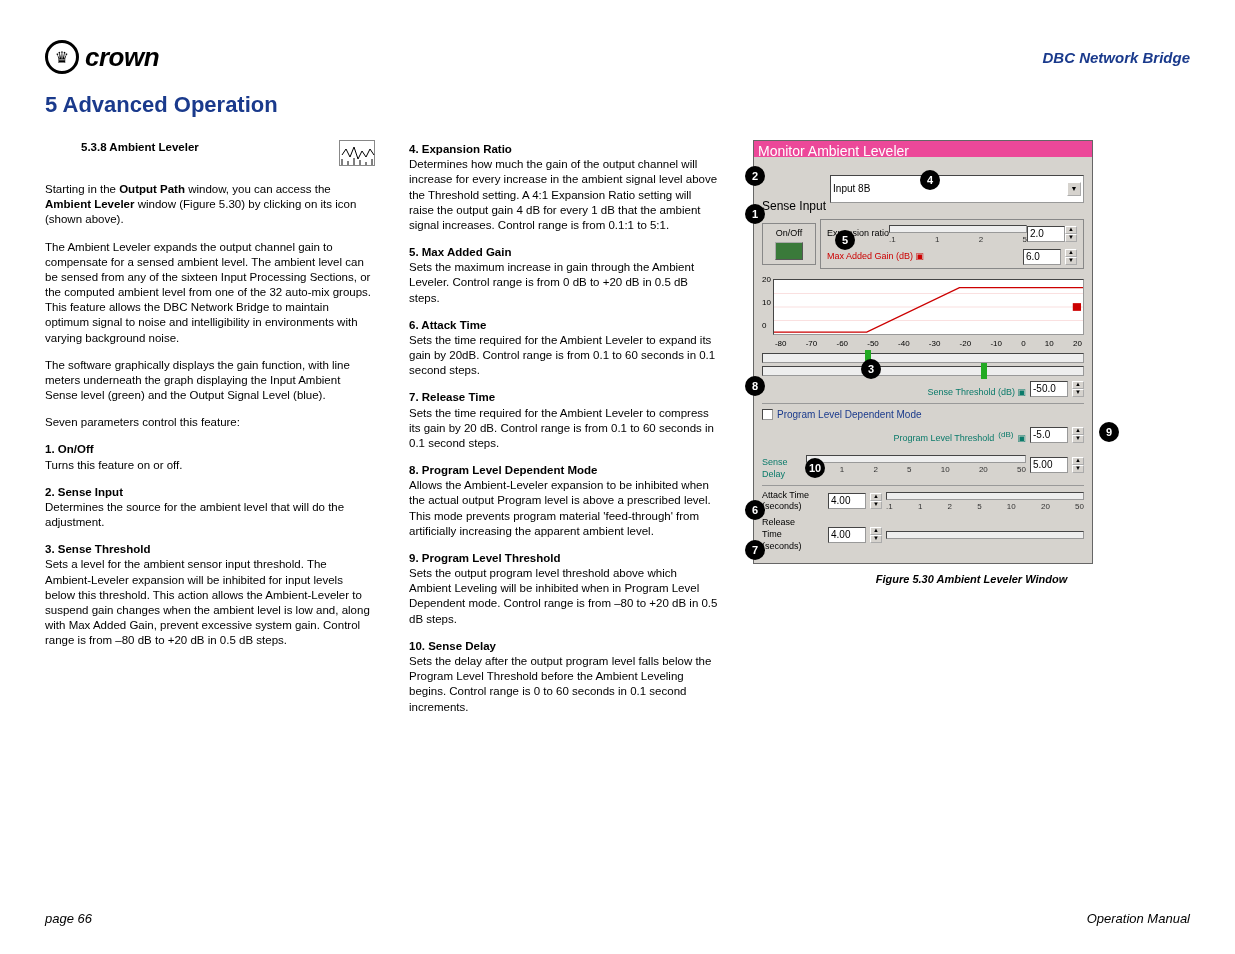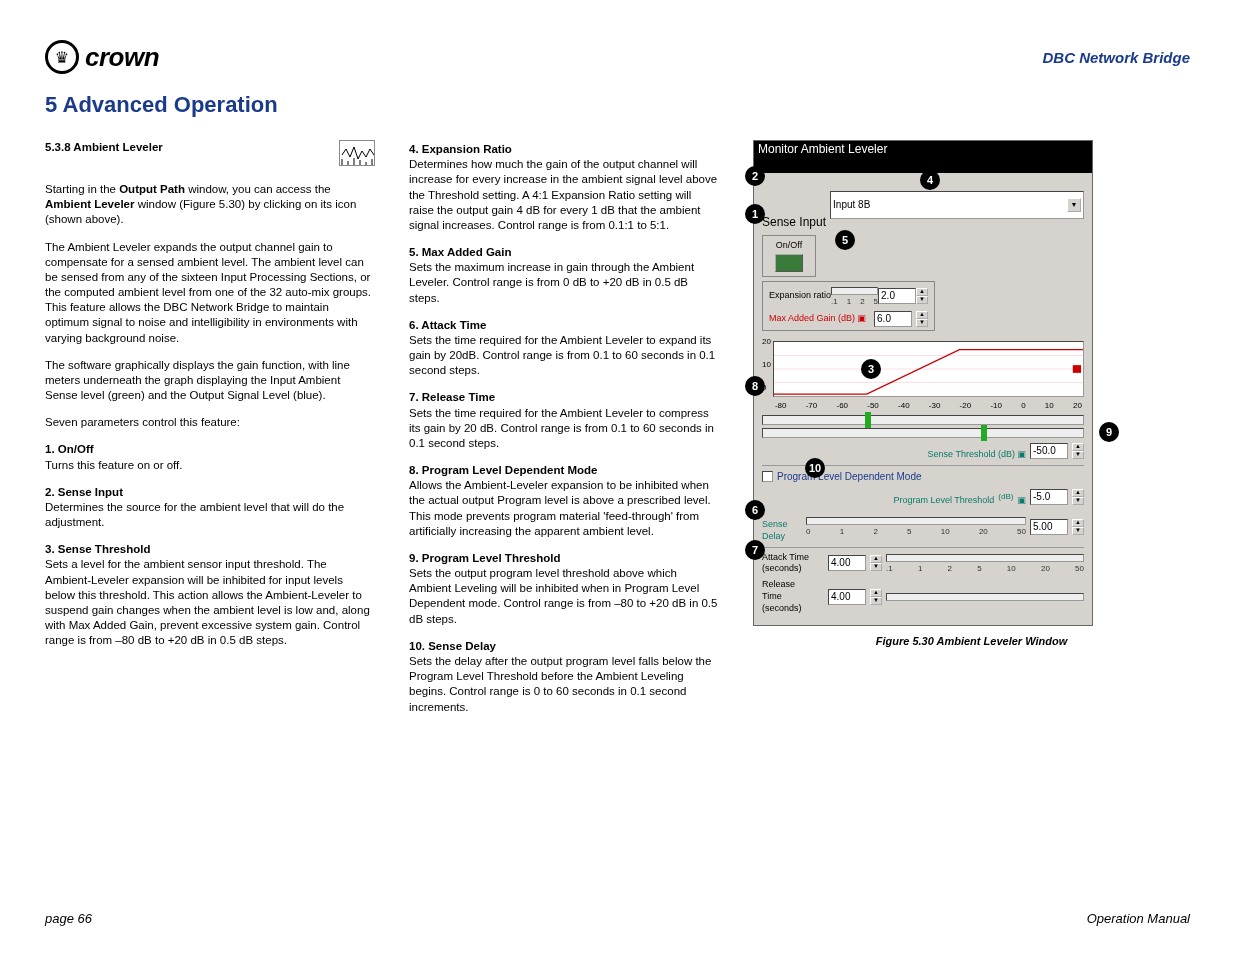--- a/index.html
+++ b/index.html
@@ -27,21 +27,21 @@
     font-size: 16px;
   }
   .logo-text { font-size: 26px; font-weight: bold; font-style: italic; letter-spacing: -0.5px; }
   .header-right { color: #1a3a8c; font-style: italic; font-weight: bold; font-size: 15px; }
   h1 { color: #1a3a8c; font-size: 22px; font-weight: 900; margin-bottom: 22px; font-family: Liberation Sans, sans-serif; }
   .columns { display: flex; gap: 34px; }
   .col { font-size: 11.5px; line-height: 1.32; }
   .col1 { width: 330px; }
   .col2 { width: 310px; }
   .col3 { flex: 1; }
-  .sub-head-row { display: flex; align-items: flex-start; gap: 6px; margin-bottom: 16px; }
+  .sub-head-row { display: flex; align-items: flex-start; gap: 6px; margin-bottom: 16px; margin-left: 36px; }
   .sub-head { font-weight: bold; font-size: 11.5px; }
   .wave-icon {
     width: 36px; height: 26px;
     border: 1px solid #888;
     background: #fff;
     position: relative;
   }
   p { margin-bottom: 12px; }
   .param-head { font-weight: bold; font-size: 11.5px; margin-top: 2px; }
   .footer {
@@ -54,25 +54,25 @@
   .win {
     width: 340px;
     border: 1px solid #666;
     background: #d6d3ce;
     font-family: Tahoma, Arial, sans-serif;
     font-size: 10px;
     color: #000;
     position: relative;
   }
   .titlebar {
-    background: #000000;
+    background: #ec4899;
     color: #fff;
-    height: 32px;
+    height: 16px;
     padding: 1px 4px;
-    font-size: 12px;
+    font-size: 14px;
   }
   .win-body { padding: 6px 8px 6px 8px; }
   .row { display: flex; align-items: center; gap: 4px; margin-bottom: 4px; }
   .lbl { font-size: 12px; margin-top: 36px; }
   .dropdown {
     background: #fff; border: 1px inset #999;
     height: 28px; flex: 1;
     display: flex; align-items: center; justify-content: space-between;
     padding: 0 2px; font-size: 10px;
   }
@@ -197,21 +197,21 @@
         <div class="win-body">
 
           <div class="row">
             <span class="lbl">Sense Input</span>
             <div class="dropdown">
               <span>Input 8B</span>
               <div class="dd-arrow">▼</div>
             </div>
           </div>
 
-          <div class="row" style="align-items:flex-start;flex-direction:column;">
+          <div class="row" style="align-items:center;">
             <div class="onoff-group">
               <span>On/Off</span>
               <div class="onoff-btn"></div>
             </div>
             <div style="flex:1">
               <div class="exp-group">
                 <div style="display:flex; align-items:center; gap:0;">
                   <span>Expansion ratio</span>
                   <div style="flex:1">
                     <div class="slider-track"></div>

